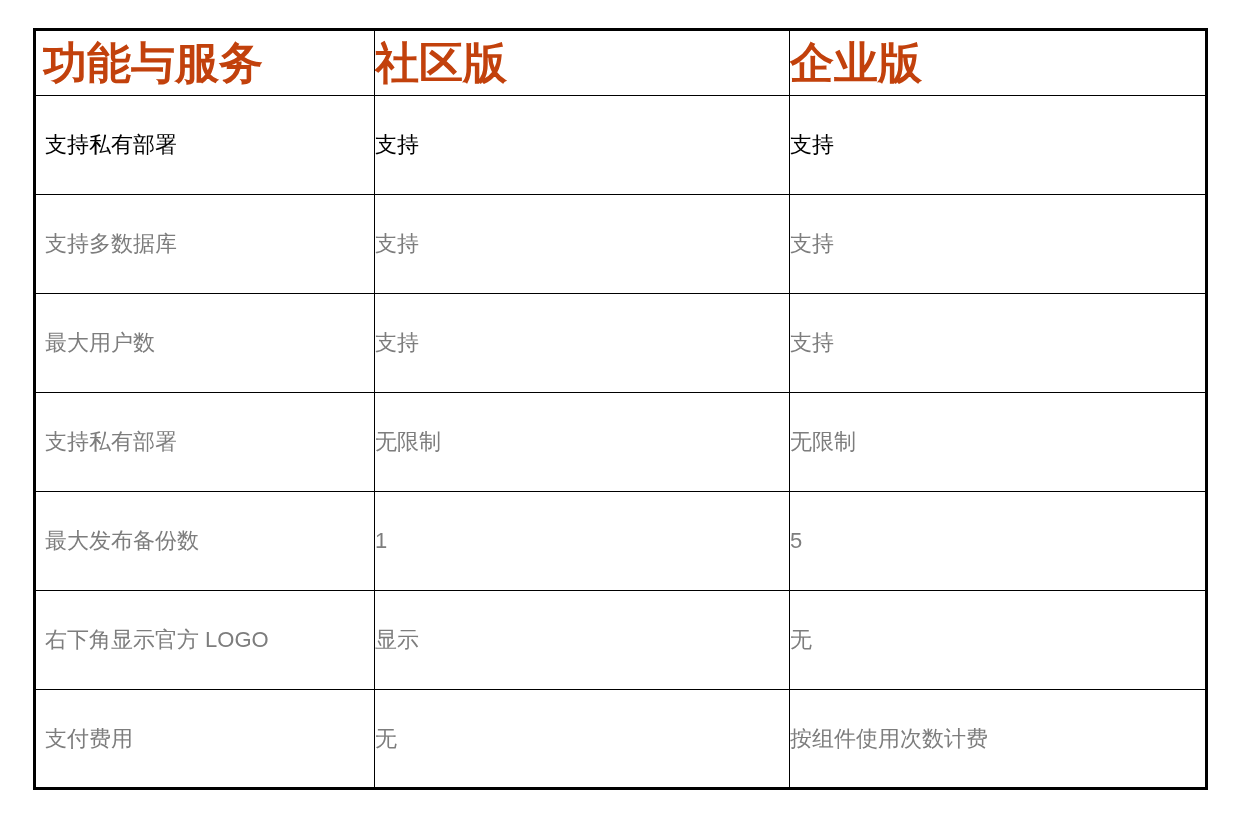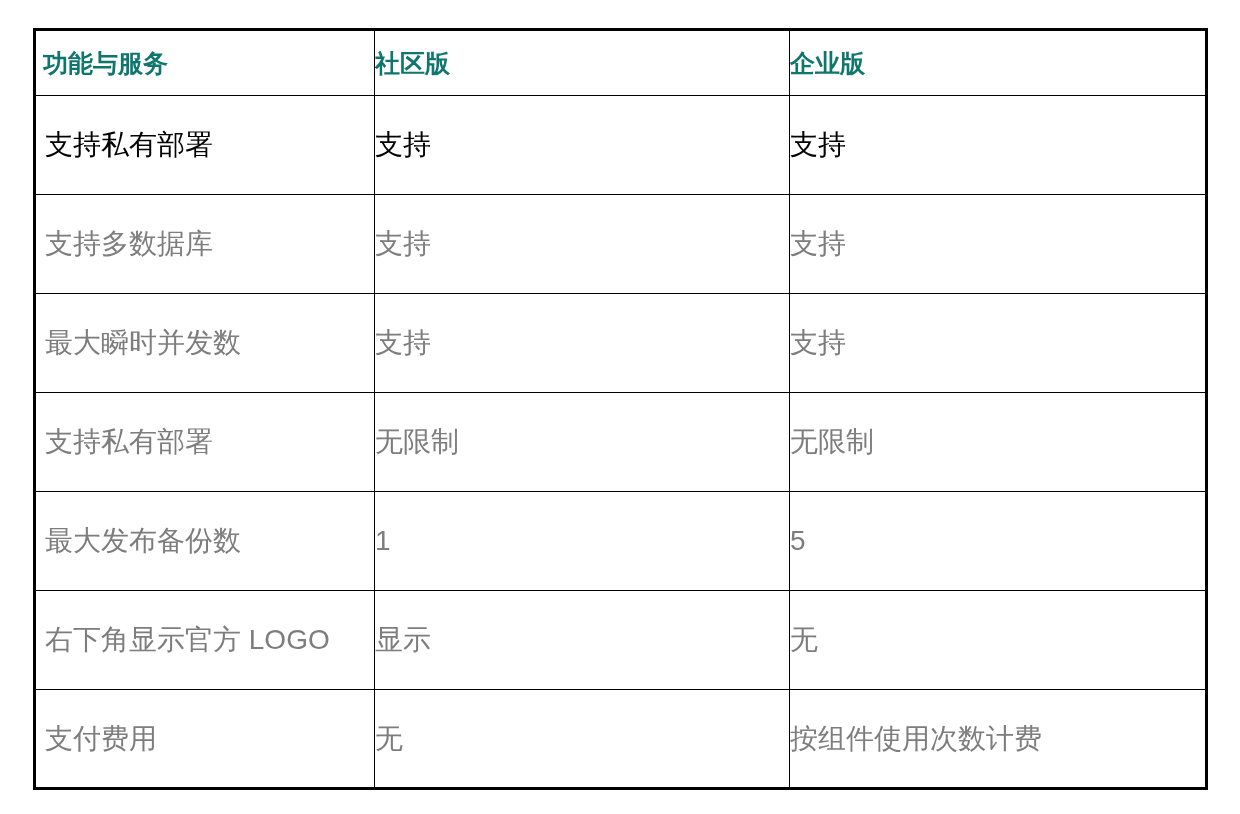--- a/index.html
+++ b/index.html
@@ -26,32 +26,32 @@
   col.c-enterprise{ width: 417px; }
   th, td {
     border: 1.5px solid #000000;
     vertical-align: middle;
     overflow: hidden;
     white-space: nowrap;
   }
   thead tr { height: 66px; }
   tbody tr { height: 69.6px; }
   th {
-    font-size: 25px;
+    font-size: 44px;
     font-weight: 700;
-    color: #0f766e;
+    color: #c2410c;
     padding: 0;
   }
   th.left {
     text-align: left;
     padding-left: 7px;
   }
   th.center { text-align: left; }
   td {
-    font-size: 28px;
+    font-size: 22px;
     font-weight: 400;
     color: #7d7d7d;
     padding: 0;
   }
   td.left {
     text-align: left;
     padding-left: 9px;
   }
   td.center { }
   tbody tr.em td { color: #000000; }
@@ -77,21 +77,21 @@
       <td class="left">支持私有部署</td>
       <td class="center">支持</td>
       <td class="center">支持</td>
     </tr>
     <tr>
       <td class="left">支持多数据库</td>
       <td class="center">支持</td>
       <td class="center">支持</td>
     </tr>
     <tr>
-      <td class="left">最大瞬时并发数</td>
+      <td class="left">最大用户数</td>
       <td class="center">支持</td>
       <td class="center">支持</td>
     </tr>
     <tr>
       <td class="left">支持私有部署</td>
       <td class="center">无限制</td>
       <td class="center">无限制</td>
     </tr>
     <tr>
       <td class="left">最大发布备份数</td>

